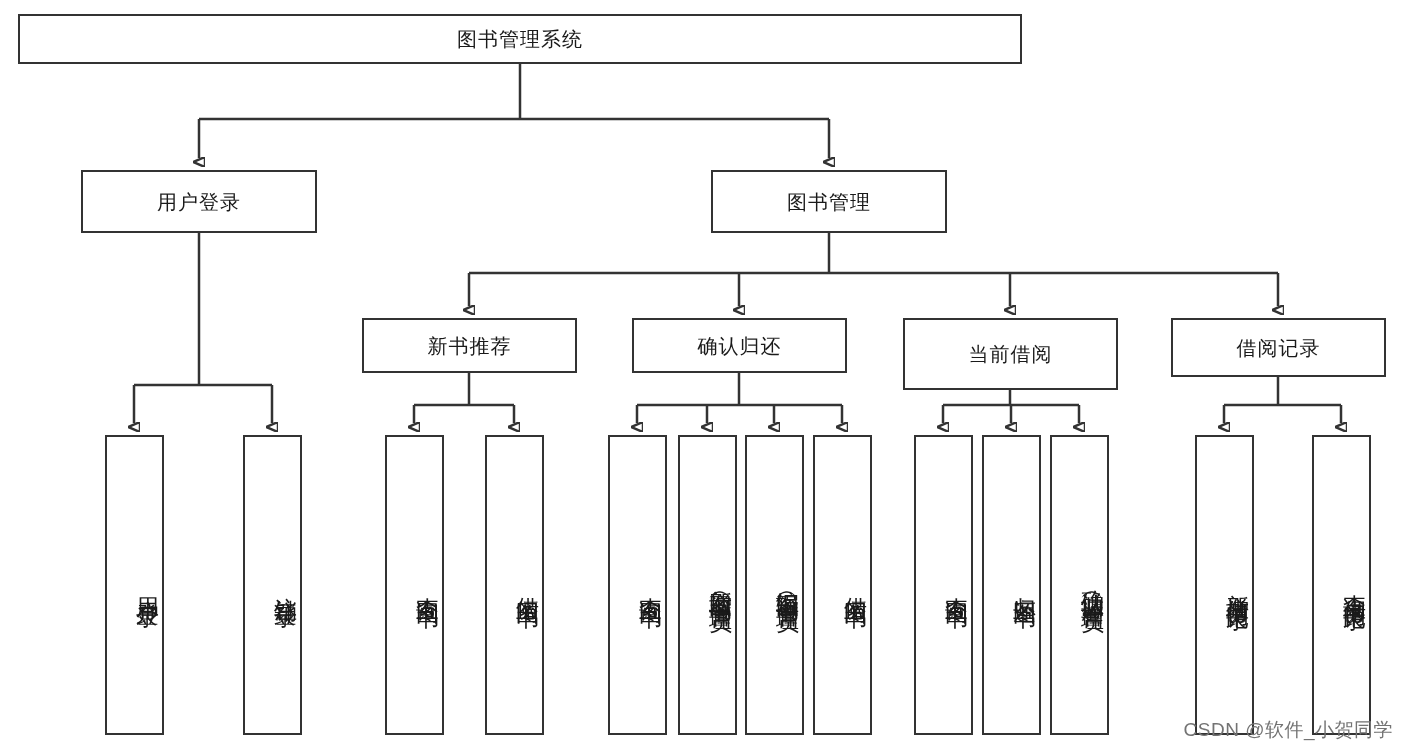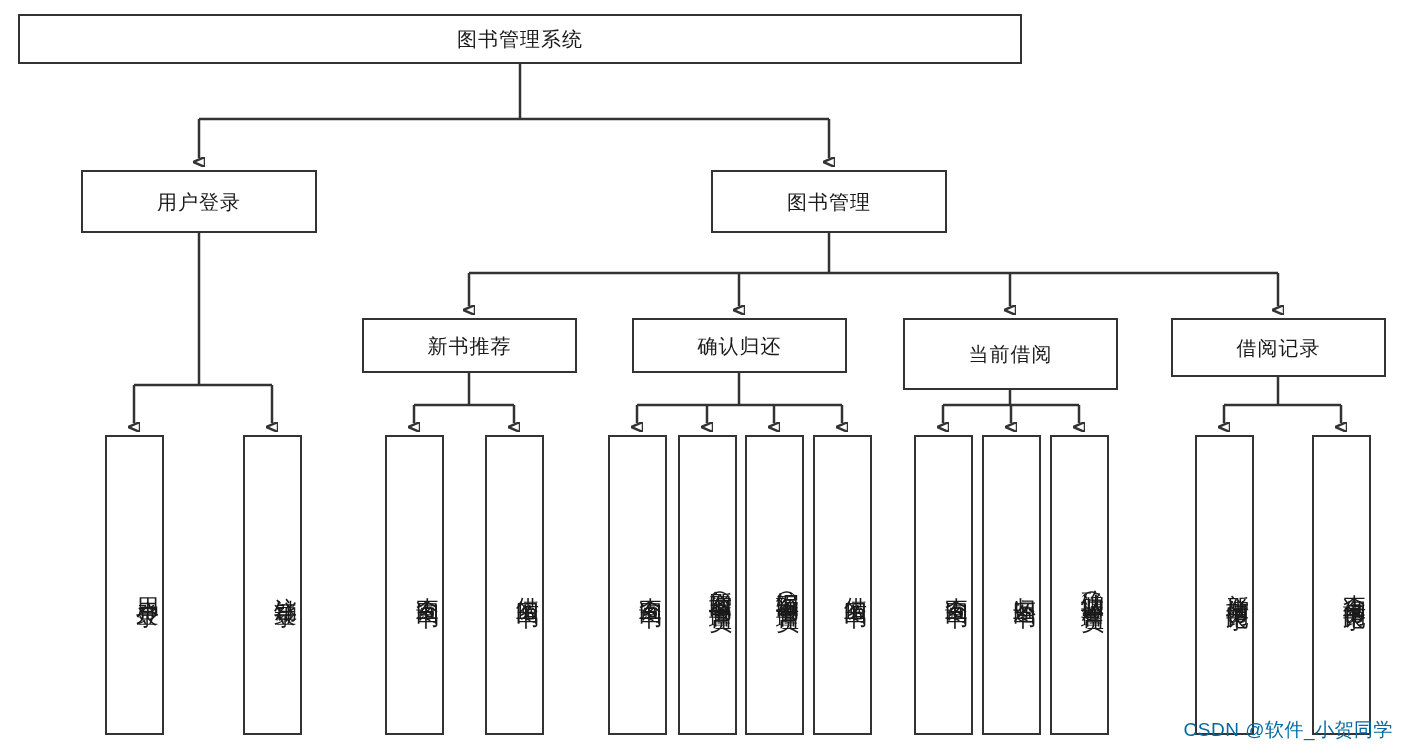--- a/index.html
+++ b/index.html
@@ -58,21 +58,21 @@
   #svg-links path, #svg-links line {
     stroke: #333333;
     stroke-width: 2.5;
     fill: none;
   }
   .watermark {
     position: absolute;
     right: 12px;
     bottom: 4px;
     font-size: 19px;
-    color: #0369a1;
+    color: #737373;
     white-space: nowrap;
     letter-spacing: 0.5px;
   }
 </style>
 </head>
 <body>
 
 <div id="canvas">
 
   <svg id="svg-links" viewBox="0 0 1405 747">

